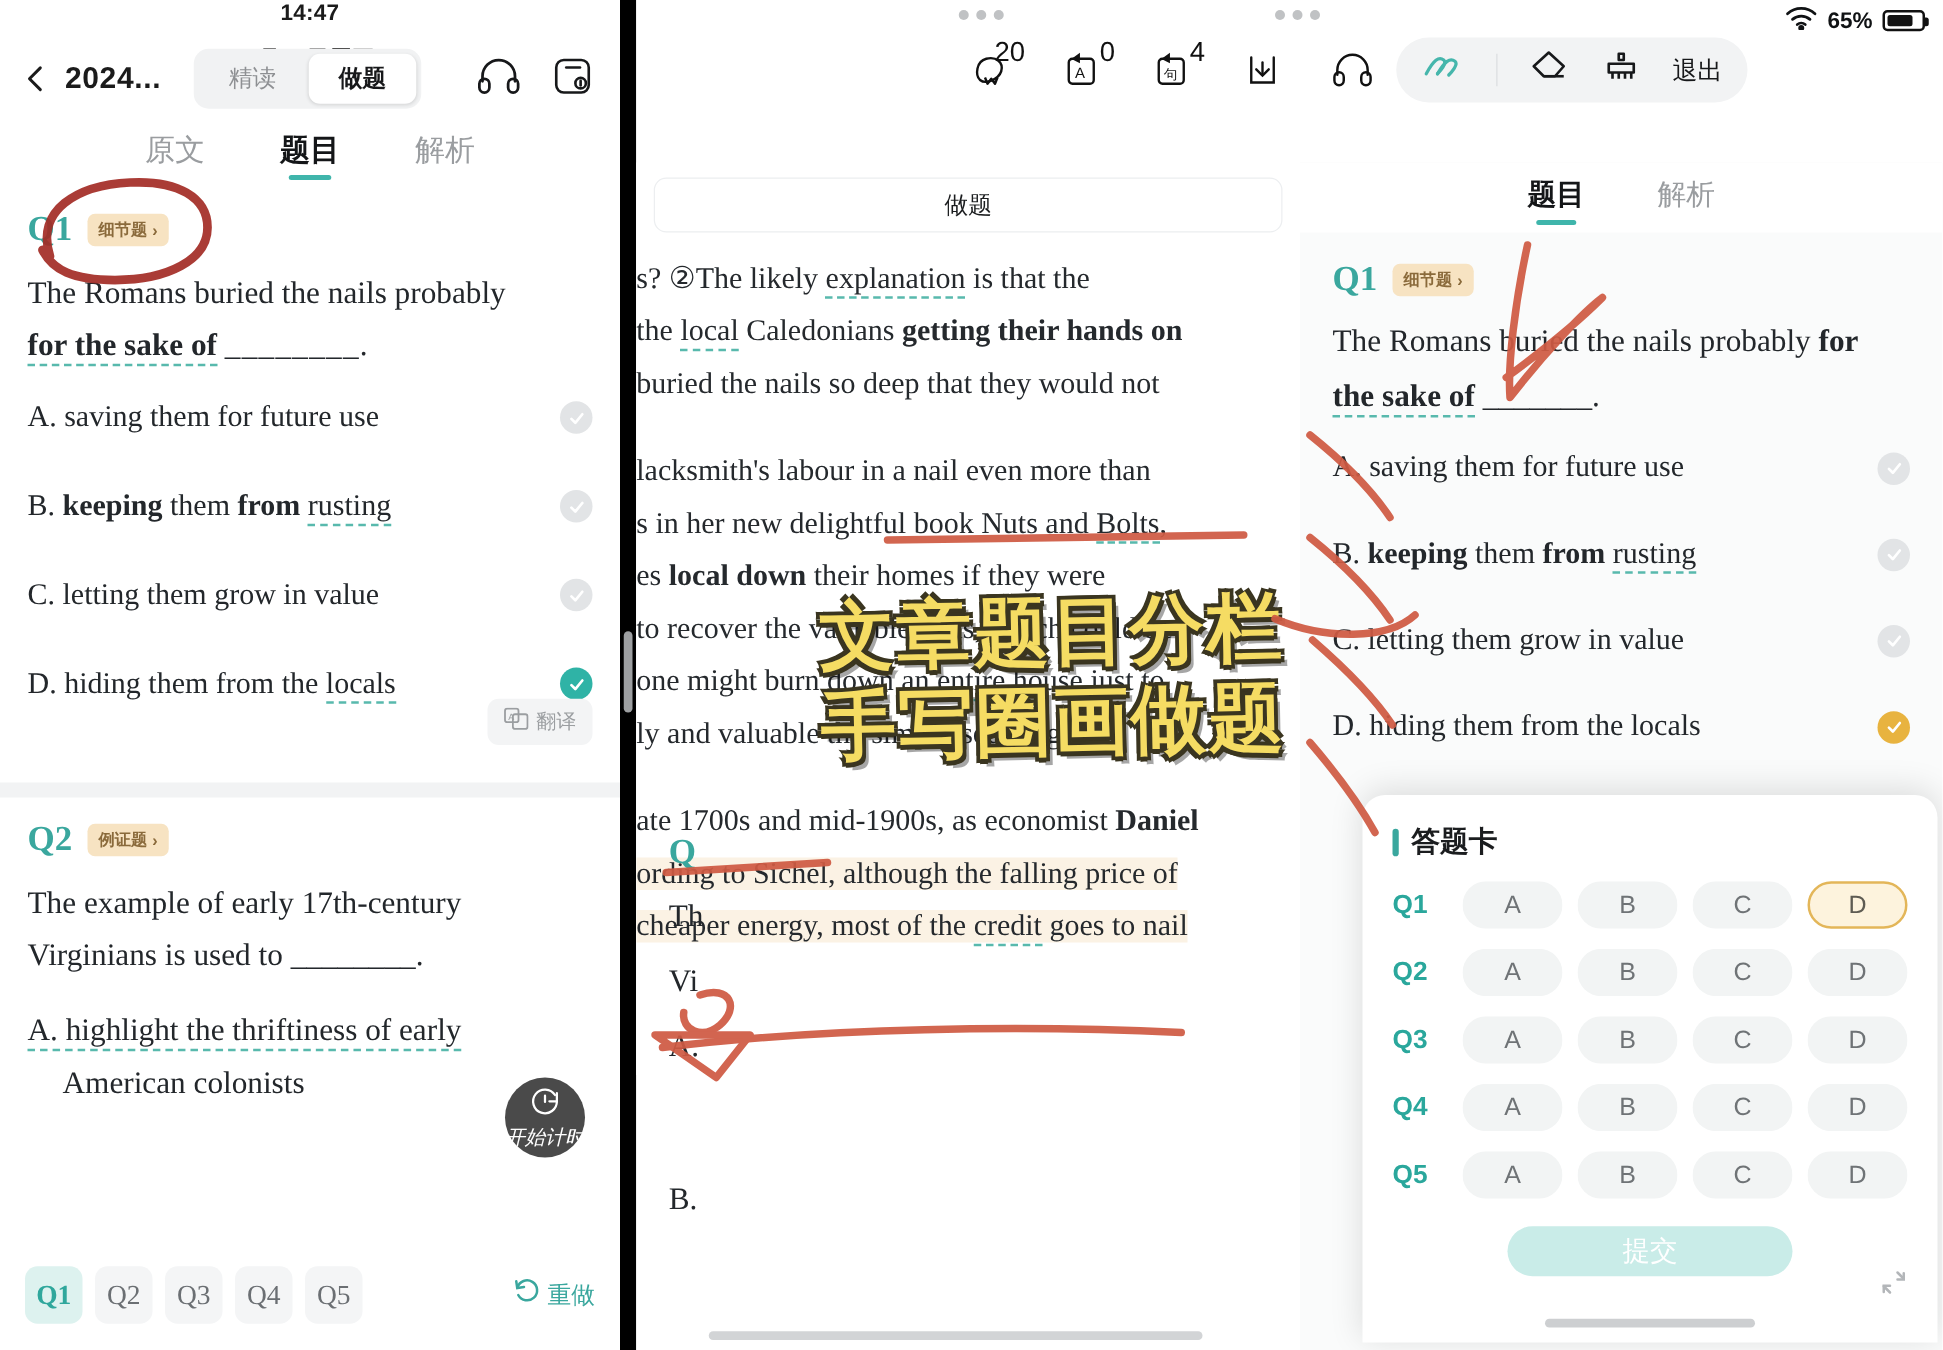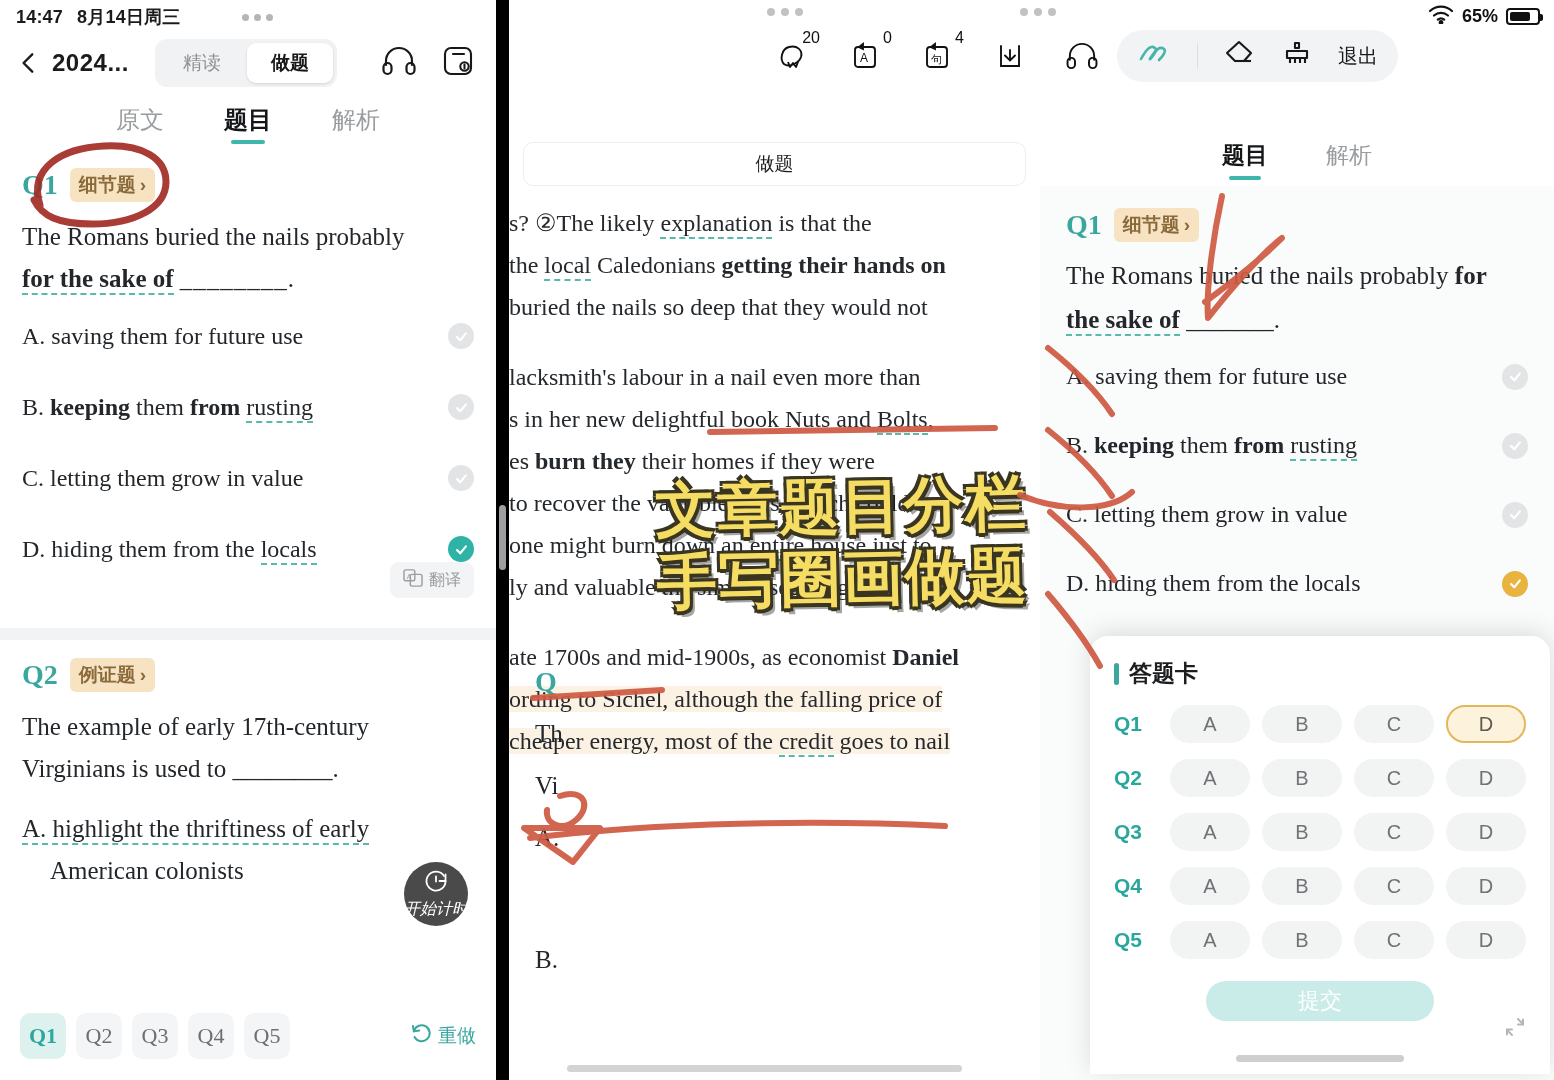--- a/index.html
+++ b/index.html
@@ -10,21 +10,21 @@
   }
   .screen { position: relative; width: 1554px; height: 1080px; background:#fff; }
 
   
   .left-panel{
     position:absolute; left:0; top:0; width:496px; height:1080px;
     background:#ffffff; overflow:hidden;
   }
   .l-status{
     height:34px; display:flex; align-items:center; padding:0 16px; gap:14px;
-    font-size:18px; font-weight:bold; color:#1b1b1b; letter-spacing:.2px;
+    font-size:18px; font-weight:bold; color:#1b1b1b; letter-spacing:.2px;flex-direction:column;
   }
   .l-status .dots{ margin-left:48px; display:flex; gap:5px; }
   .l-status .dots i{ width:7px;height:7px;border-radius:50%;background:#b5b5b5;display:block; }
 
   .l-nav{ height:58px; display:flex; align-items:center; padding:0 16px; gap:10px; }
   .back-chevron{ width:26px;height:26px; flex:0 0 26px; }
   .l-title{ font-size:24px; font-weight:bold; color:#1b1b1b; letter-spacing:.5px; }
   .seg{
     margin-left:16px; background:#f1f2f3; border-radius:12px; padding:4px;
     display:flex; gap:2px;
@@ -41,21 +41,21 @@
   .l-tabs .t.on{ color:#141618; font-weight:bold; }
   .l-tabs .t.on:after{
     content:""; position:absolute; left:50%; transform:translateX(-50%);
     bottom:0; width:34px; height:4px; border-radius:2px; background:#3fb5ab;
   }
 
   .qblock{ padding:18px 22px 8px; position:relative; }
   .qhead{ display:flex; align-items:center; gap:12px; }
   .qid{ font-family:"Liberation Serif", serif; font-size:28px; font-weight:bold; color:#3aa79e; }
   .qbadge{
-    background:#f7e3c2; color:#8a6a3b; font-size:19px; border-radius:6px;
+    background:#f7e3c2; color:#8a6a3b; font-size:13px; border-radius:6px;
     padding:4px 9px; display:flex; align-items:center; gap:4px; font-weight:bold;
   }
   .qtext{
     font-family:"Liberation Serif", serif; font-size:25px; color:#23272b;
     line-height:42px; margin-top:14px;
   }
   .qtext b{ font-weight:bold; }
   .dash-u{ border-bottom:2.5px dashed #58b9ad; padding-bottom:1px; }
   .blank{ letter-spacing:1px; }
 
@@ -118,21 +118,21 @@
   .t-toolbar{
     position:absolute; left:0; top:0; width:1045px; height:92px;
     display:flex; align-items:center; z-index:20;
   }
   .tb-dots{ position:absolute; top:8px; display:flex; gap:6px; }
   .tb-dots i{ width:8px;height:8px;border-radius:50%;background:#c0c2c4;display:block; }
   .tb-dots.a{ left:258px; } .tb-dots.b{ left:511px; }
 
   .tb-icons{ position:absolute; left:265px; top:36px; display:flex; align-items:center; gap:32px; }
   .tb-ic{ position:relative; width:40px;height:40px; display:flex;align-items:center;justify-content:center; }
-  .tb-ic .badge{ position:absolute; top:-7px; right:-6px; font-size:16px; color:#111; font-weight:500;}
+  .tb-ic .badge{ position:absolute; top:-7px; right:-6px; font-size:22px; color:#111; font-weight:500;}
   .tb-group{
     position:absolute; left:608px; top:30px; height:52px; background:#f2f3f4;
     border-radius:26px; display:flex; align-items:center; gap:26px; padding:0 20px;
   }
   .tb-group .sep{ width:1px;height:26px;background:#dcdee0; }
   .exit{ font-size:20px; color:#17181a; }
 
   .notice{
     position:absolute; left:0; top:92px; width:1045px; height:38px; background:#fdf6e7;
     display:flex; align-items:center; justify-content:space-between; padding:0 22px;
@@ -479,21 +479,21 @@
       <div class="mid-chip">做题</div>
       <div class="article">
         <p>
           s? ②The likely <span class="dash-u">explanation</span> is that the<br>
           the <span class="dash-u">local</span> Caledonians <b>getting their hands on</b><br>
           buried the nails so deep that they would not
         </p>
         <p>
           lacksmith's labour in a nail even more than<br>
           s in her new delightful book Nuts and <span class="dash-u">Bolts</span>,<br>
-          es <b>burn they</b> their homes if they were<br>
+          es <b>local down</b> their homes if they were<br>
           to recover the valuable nails, which could be<br>
           one might burn down an <span class="dash-u">entire</span> house just to<br>
           ly and valuable the simple-seeming
         </p>
         <p>
           ate 1700s and mid-1900s, as economist <b>Daniel</b><br>
           <span class="hl">ording to Sichel, although the falling price of</span><br>
           <span class="hl">cheaper energy, most of the <span class="dash-u">credit</span> goes to nail</span>
         </p>
       </div>

